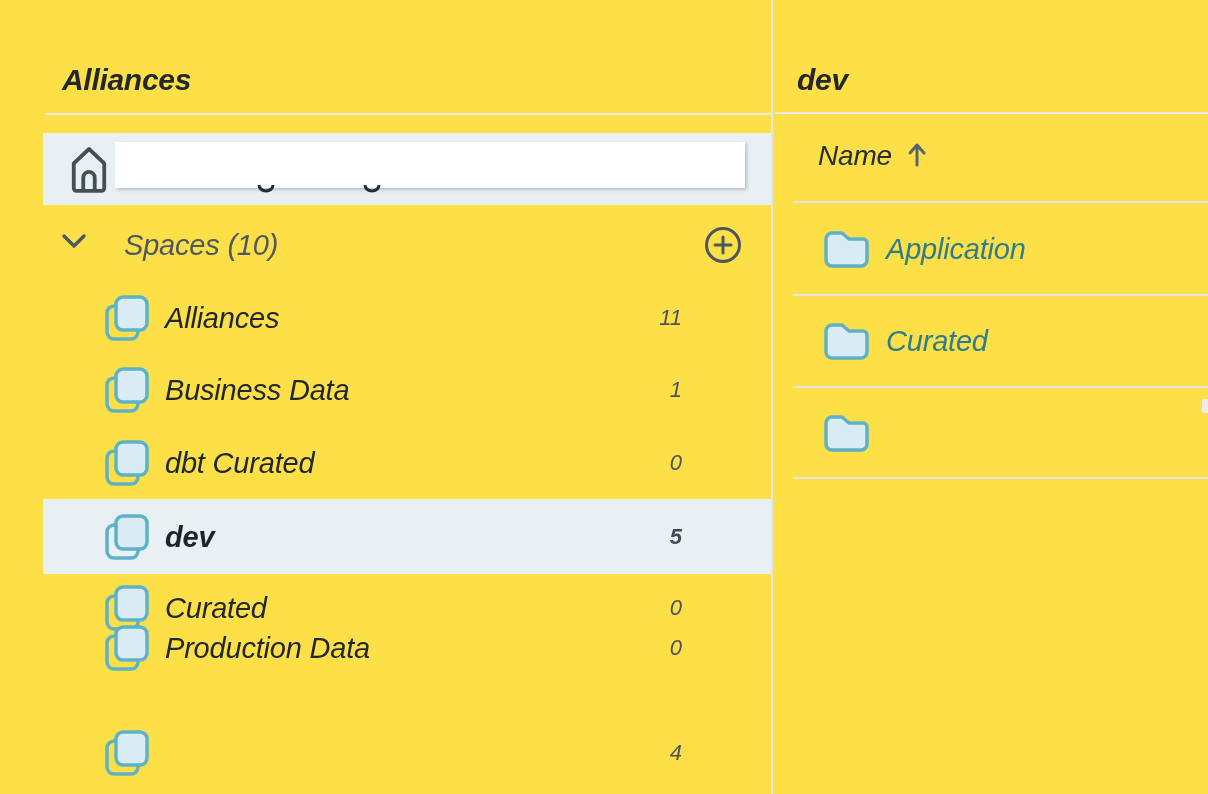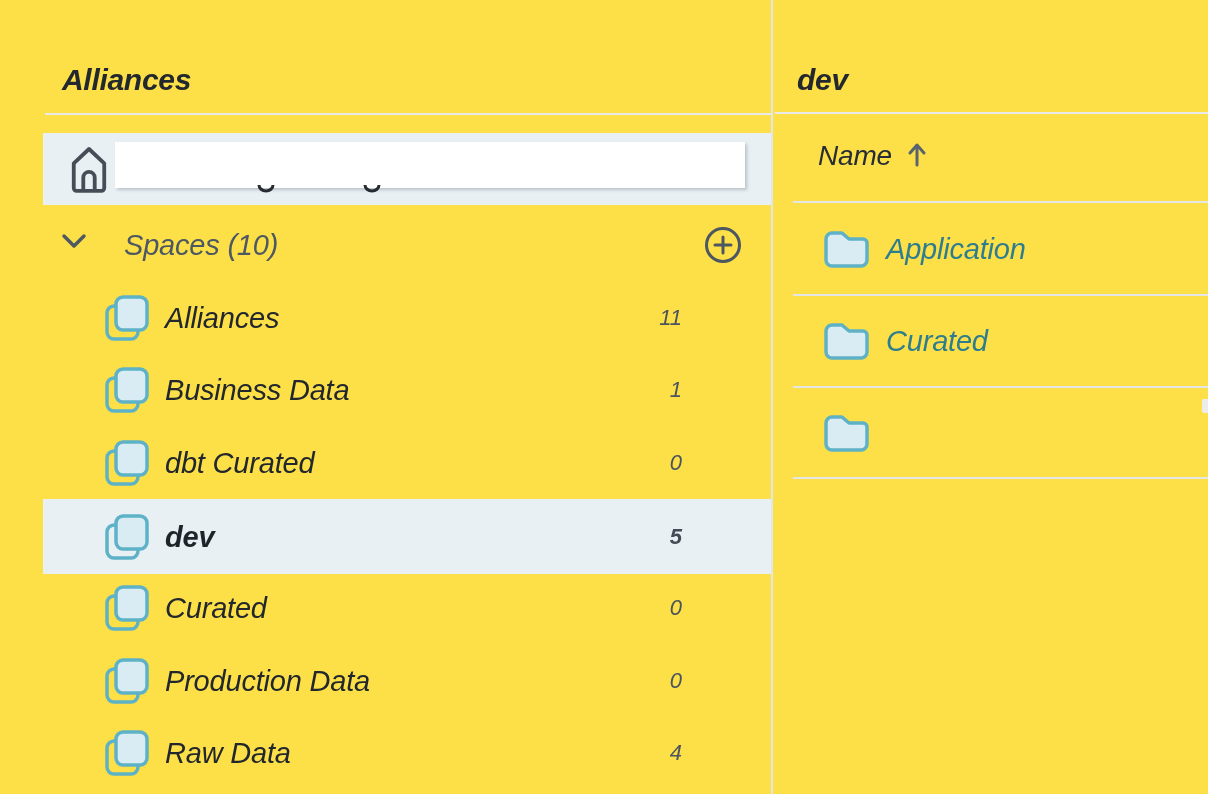--- a/index.html
+++ b/index.html
@@ -153,39 +153,38 @@
       <span class="space-icon">
         <svg width="46" height="48" viewBox="0 0 46 48" fill="none">
           <rect x="4" y="12" width="31" height="33" rx="7" stroke="#5db2c7" stroke-width="3.5" fill="none"></rect>
           <rect x="13" y="3" width="31" height="33" rx="7" fill="#d9ecf3" stroke="#5db2c7" stroke-width="3.5"></rect>
         </svg>
       </span>
       <span class="space-label">Curated</span>
       <span class="space-count">0</span>
     </div>
 
-    <div class="space-row" style="top:645px;">
+    <div class="space-row" style="top:612px;">
       <span class="space-icon">
         <svg width="46" height="48" viewBox="0 0 46 48" fill="none">
           <rect x="4" y="12" width="31" height="33" rx="7" stroke="#5db2c7" stroke-width="3.5" fill="none"></rect>
           <rect x="13" y="3" width="31" height="33" rx="7" fill="#d9ecf3" stroke="#5db2c7" stroke-width="3.5"></rect>
         </svg>
       </span>
       <span class="space-label">Production Data</span>
       <span class="space-count">0</span>
     </div>
 
     <div class="space-row" style="top:717px;">
       <span class="space-icon">
         <svg width="46" height="48" viewBox="0 0 46 48" fill="none">
           <rect x="4" y="12" width="31" height="33" rx="7" stroke="#5db2c7" stroke-width="3.5" fill="none"></rect>
           <rect x="13" y="3" width="31" height="33" rx="7" fill="#d9ecf3" stroke="#5db2c7" stroke-width="3.5"></rect>
         </svg>
       </span>
-      <span class="space-label">Raw Data</span>
       <span class="space-count">4</span>
     </div>
   </aside>
 
   <div class="v-divider"></div>
 
   <main>
     <h1 class="panel-title" style="left:797px;">dev</h1>
     <div class="divider" style="left:775px;top:112px;width:433px;"></div>
 

